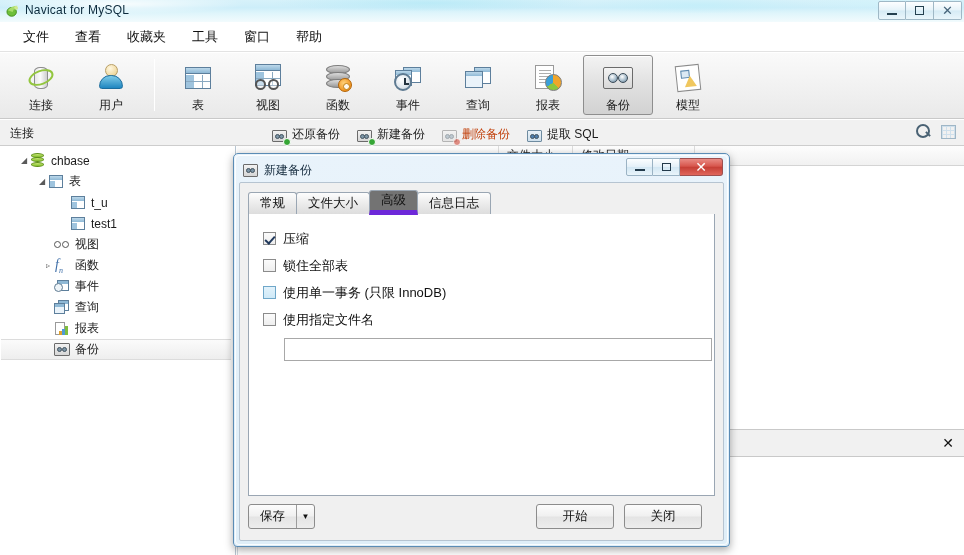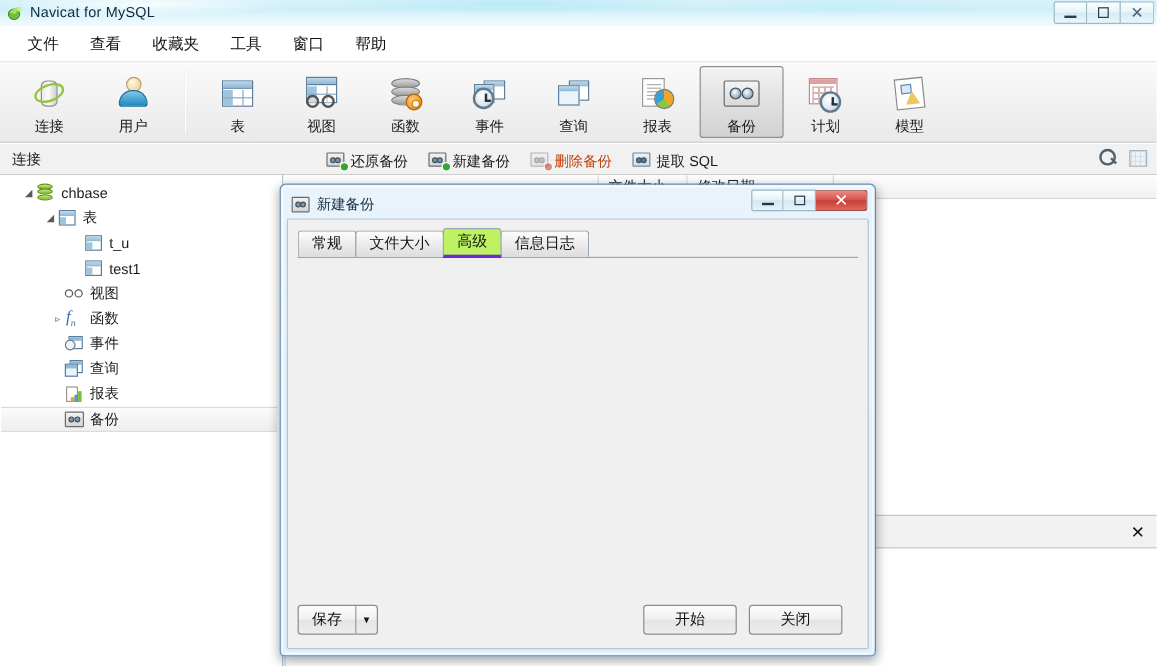--- a/index.html
+++ b/index.html
@@ -103,21 +103,21 @@
     display: flex; align-items: center;
   }
   .conn-label {
     position: absolute; left: 10px; top: 5px; font-size: 12px; color: #1a1a1a;
   }
   .subbar-actions {
     position: absolute; left: 265px; top: 3px;
     display: flex; align-items: center; gap: 3px;
   }
   .sb-btn {
-    display: flex; align-items: flex-start; gap: 4px;
+    display: flex; align-items: flex-end; gap: 4px;
     padding: 2px 6px; border: 1px solid transparent; border-radius: 2px;
     font-size: 12px; color: #1a1a1a; cursor: default;
   }
   .sb-btn.disabled { color: #c2410c; }
   .sb-icon { width: 16px; height: 14px; position: relative; flex: 0 0 16px; }
   .subbar-right {
     position: absolute; right: 8px; top: 4px;
     display: flex; align-items: center; gap: 10px;
   }
 
@@ -247,22 +247,22 @@
     height: 22px; padding: 0 11px;
     display: flex; align-items: center;
     font-size: 12.5px; color: #111;
     border: 1px solid #9aa6b3; border-bottom: none;
     background: linear-gradient(to bottom, #fdfdfd, #eaeaea 55%, #dddddd);
     border-radius: 3px 3px 0 0;
     margin-right: -1px;
     cursor: default;
   }
   .tab.active {
-    height: 25px; background: #bef264;
-    border-bottom: 3px solid #6d28d9;
+    height: 25px; background: #737373;
+    border-bottom: 5px solid #6d28d9;
     margin-bottom: -1px; z-index: 3;
   }
   .tabpanel {
     position: absolute; left: 8px; top: 31px; right: 8px; bottom: 44px;
     background: #ffffff;
     border: 1px solid #9aa6b3;
     border-top: none;
     padding: 12px 14px;
   }
   .chkrow {
@@ -612,30 +612,20 @@
     <div class="tb-item active">
       <div class="tb-icon">
         <div class="tape-ic ic">
           <div class="reel" style="left:4px;"></div>
           <div class="reel" style="right:4px;"></div>
         </div>
       </div>
       <div class="tb-label">备份</div>
     </div>
 
-    <div class="tb-item">
-      <div class="tb-icon">
-        <div class="cal-ic ic">
-            <div class="hd"></div>
-            <div class="dots"></div>
-          </div>
-        <div class="clock" style="left:12px;bottom:0px;"></div>
-      </div>
-      <div class="tb-label">计划</div>
-    </div>
 
     <div class="tb-item">
       <div class="tb-icon">
         <div class="model-ic ic">
             <div class="sq"></div>
             <div class="tri"></div>
           </div>
       </div>
       <div class="tb-label">模型</div>
     </div>
@@ -840,20 +830,44 @@
 
     <div class="dlg-body">
 
       <div class="tabstrip">
         <div class="tab">常规</div>
         <div class="tab">文件大小</div>
         <div class="tab active">高级</div>
         <div class="tab">信息日志</div>
       </div>
 
+      <div class="tabpanel">
+
+        <div class="chkrow">
+          <span class="chkbox checked"></span>
+          <span class="chklabel">压缩</span>
+        </div>
+
+        <div class="chkrow">
+          <span class="chkbox"></span>
+          <span class="chklabel">锁住全部表</span>
+        </div>
+
+        <div class="chkrow">
+          <span class="chkbox tinted"></span>
+          <span class="chklabel">使用单一事务 (只限 InnoDB)</span>
+        </div>
+
+        <div class="chkrow">
+          <span class="chkbox"></span>
+          <span class="chklabel">使用指定文件名</span>
+        </div>
+
+        <input class="fname-input" type="text" placeholder="" style="">
+      </div>
 
       <div class="dlg-footer">
         <div class="splitbtn">
           <span class="main">保存</span>
           <span class="arrow">▼</span>
         </div>
         <div class="footer-right">
           <button class="btn">开始</button>
           <button class="btn">关闭</button>
         </div>

